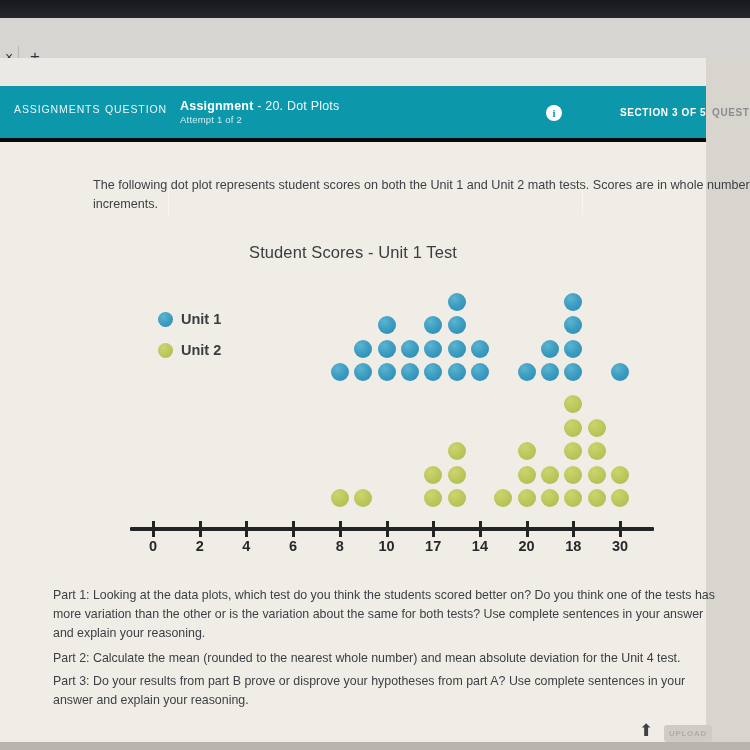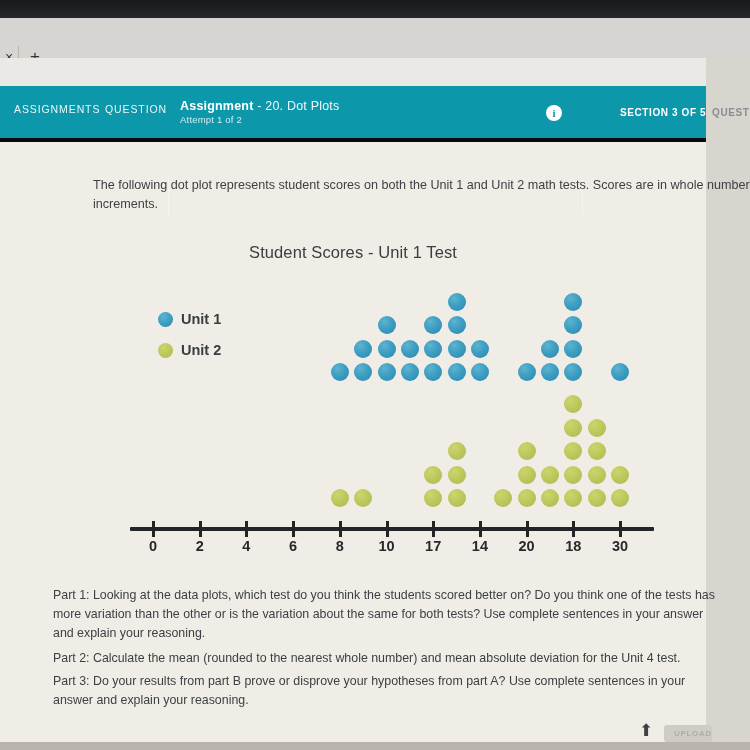--- a/index.html
+++ b/index.html
@@ -113,21 +113,21 @@
   #part2{top:649px;}
   #part3{top:672px;}
   
   #upload-icon{
     position:absolute;left:636px;top:722px;width:20px;height:20px;color:#3f4245;
     font-size:17px;line-height:18px;text-align:center;
   }
   #upload-button{
     position:absolute;left:664px;top:725px;width:48px;height:17px;border-radius:3px;
     background:#cfccc6;color:#b0ada8;font-size:8px;font-weight:bold;letter-spacing:.7px;
-    line-height:17px;text-align:right;
+    line-height:17px;text-align:center;
   }
   #footer-strip{position:absolute;left:0;top:742px;width:750px;height:8px;background:#b9b5ae;}
 </style>
 </head>
 <body>
 
 <div id="browser-top"></div>
 
 <div id="tabstrip">
   <div id="tab-close-icon">×</div>

